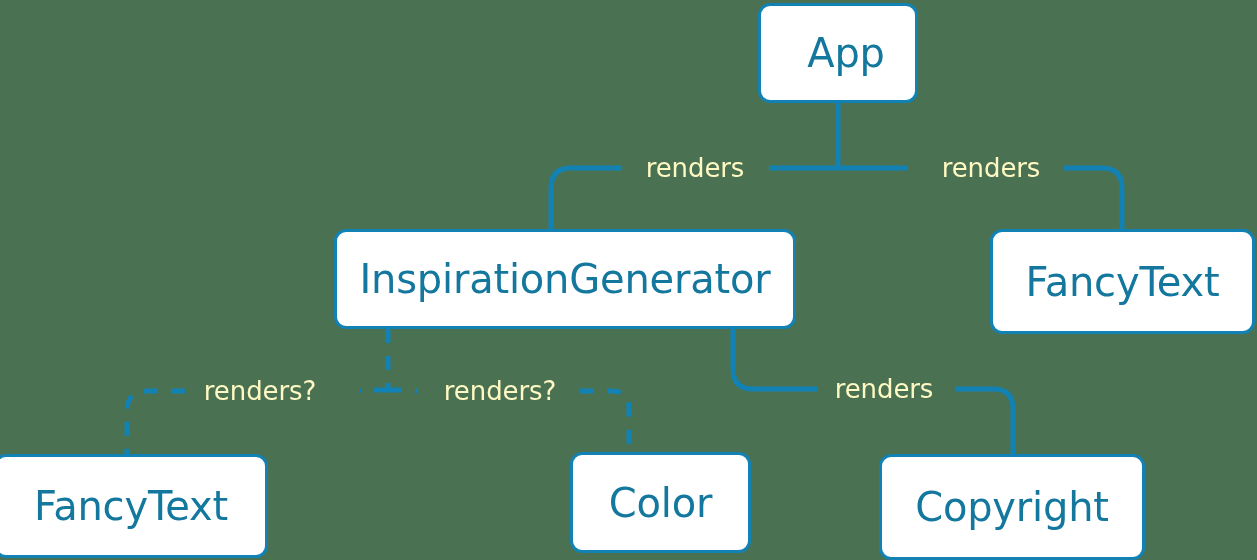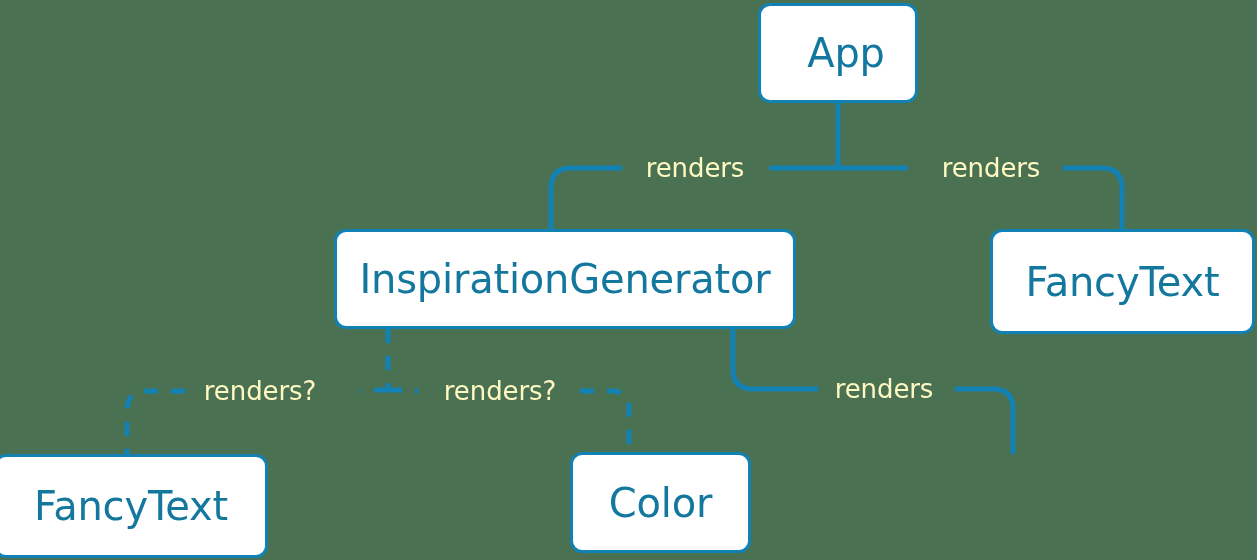--- a/index.html
+++ b/index.html
@@ -103,14 +103,17 @@
   </div>
 
   <div class="node" style="left:-6px; top:454px; width:274px; height:104px;">
     <span class="node-label">FancyText</span>
   </div>
 
   <div class="node" style="left:538px; top:452px; width:181px; height:101px;margin-left:32px;">
     <span class="node-label">Color</span>
   </div>
 
+  <div class="node" style="left:879px; top:454px; width:266px; height:106px;">
+    <span class="node-label">Copyright</span>
+  </div>
 
 </div>
 
 </body></html>

